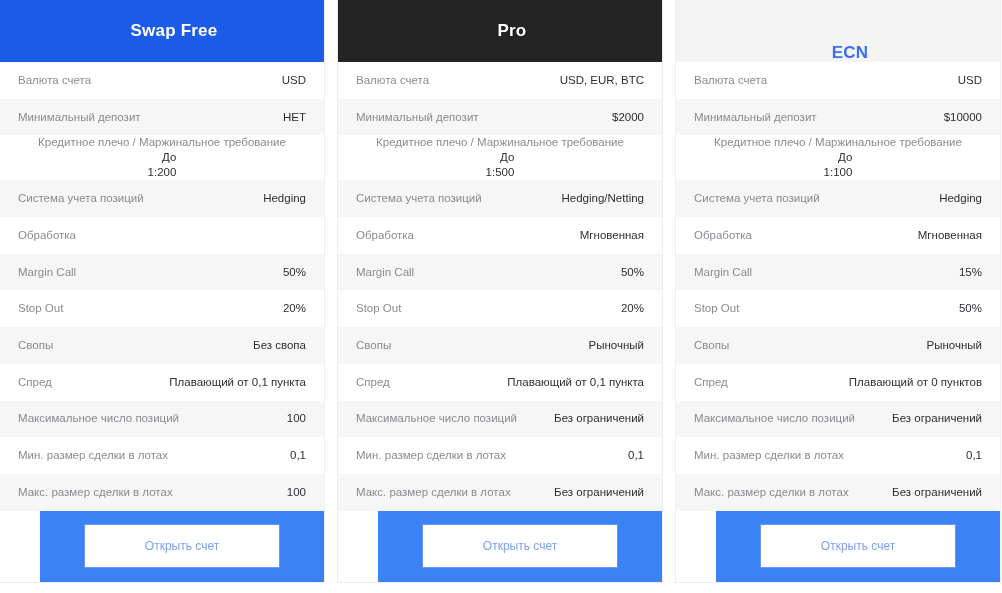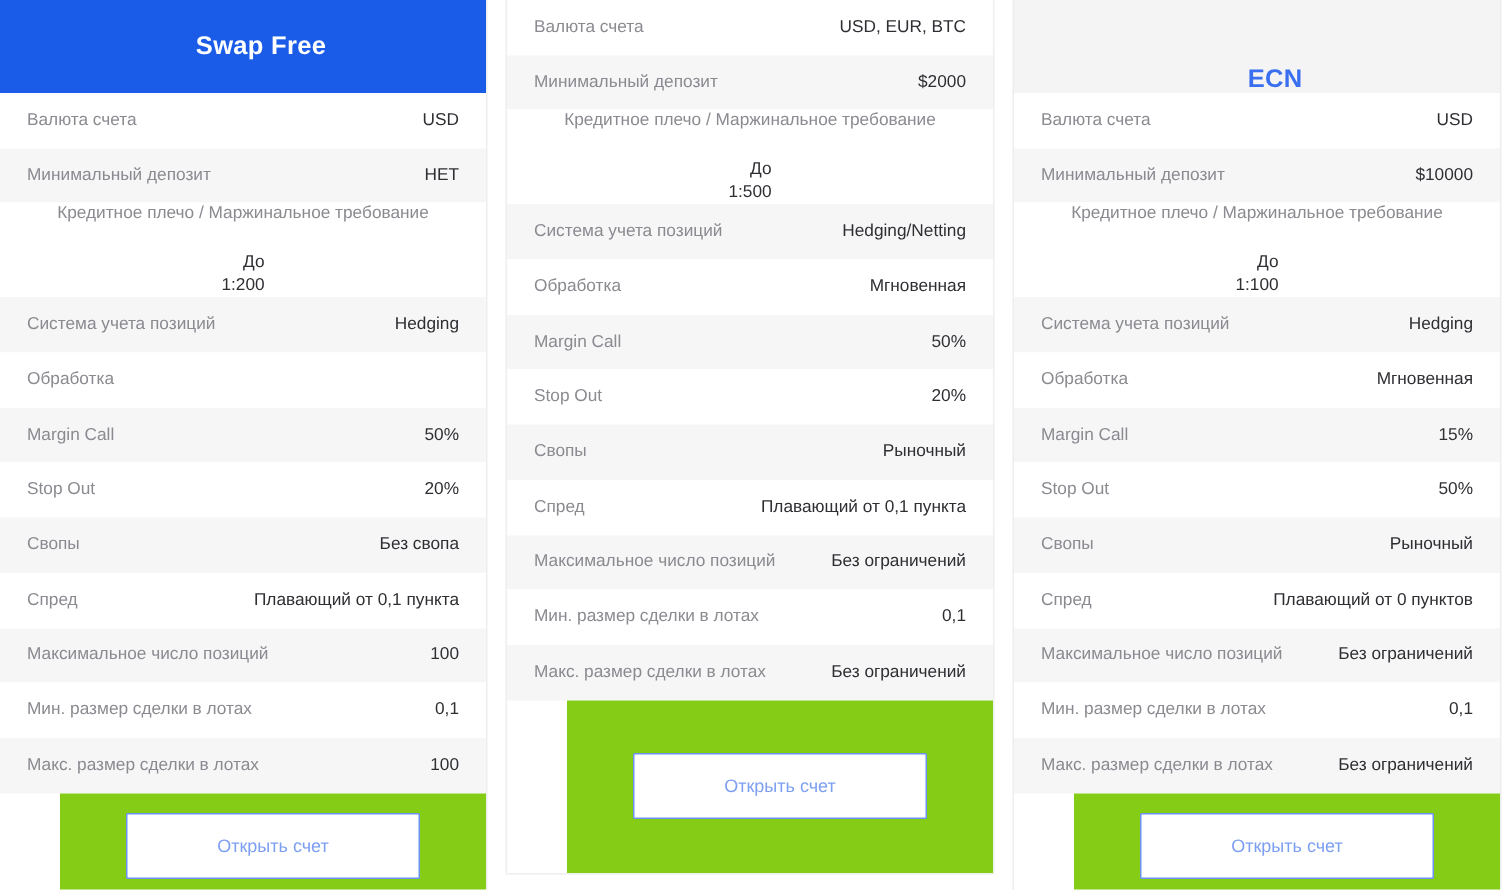--- a/index.html
+++ b/index.html
@@ -56,21 +56,21 @@
     display: flex;
     flex-direction: column;
   }
   .row {
     display: flex;
     align-items: center;
     justify-content: space-between;
     box-sizing: border-box;
     padding: 0 18px;
     min-height: 36.7px;
-    gap: 18px;
+    gap: 0;
   }
   .row.odd  { background: #ffffff; }
   .row.even { background: #f6f6f7; }
   .row .label {
     color: #8a8a90;
     font-size: 11.5px;
     line-height: 15px;
     text-align: left;
     flex: 1 1 auto;
   }
@@ -81,21 +81,21 @@
     text-align: right;
     white-space: pre-line;
     flex: 0 0 auto;
   }
   .row.tall {
     min-height: 44px;
     flex-direction: column;
   }
   .card-footer {
     flex: 1 1 auto;
-    background: #84cc16;
+    background: #3b82f6;
     display: flex;
     align-items: center;
     justify-content: center;
     min-height: 70px;
     margin-left: 40px;
   }
   .cta {
     width: 196px;
     height: 44px;
     border: 1px solid #6b93f0;
@@ -169,20 +169,23 @@
         <span class="label">Макс. размер сделки в лотах</span>
         <span class="value">100</span>
       </div>
     </div>
     <div class="card-footer">
       <button class="cta">Открыть счет</button>
     </div>
   </div>
 
   <div class="card">
+    <div class="card-header hdr-dark">
+      <span class="title">Pro</span>
+    </div>
     <div class="rows">
       <div class="row odd">
         <span class="label">Валюта счета</span>
         <span class="value">USD, EUR, BTC</span>
       </div>
       <div class="row even">
         <span class="label">Минимальный депозит</span>
         <span class="value">$2000</span>
       </div>
       <div class="row odd tall">

